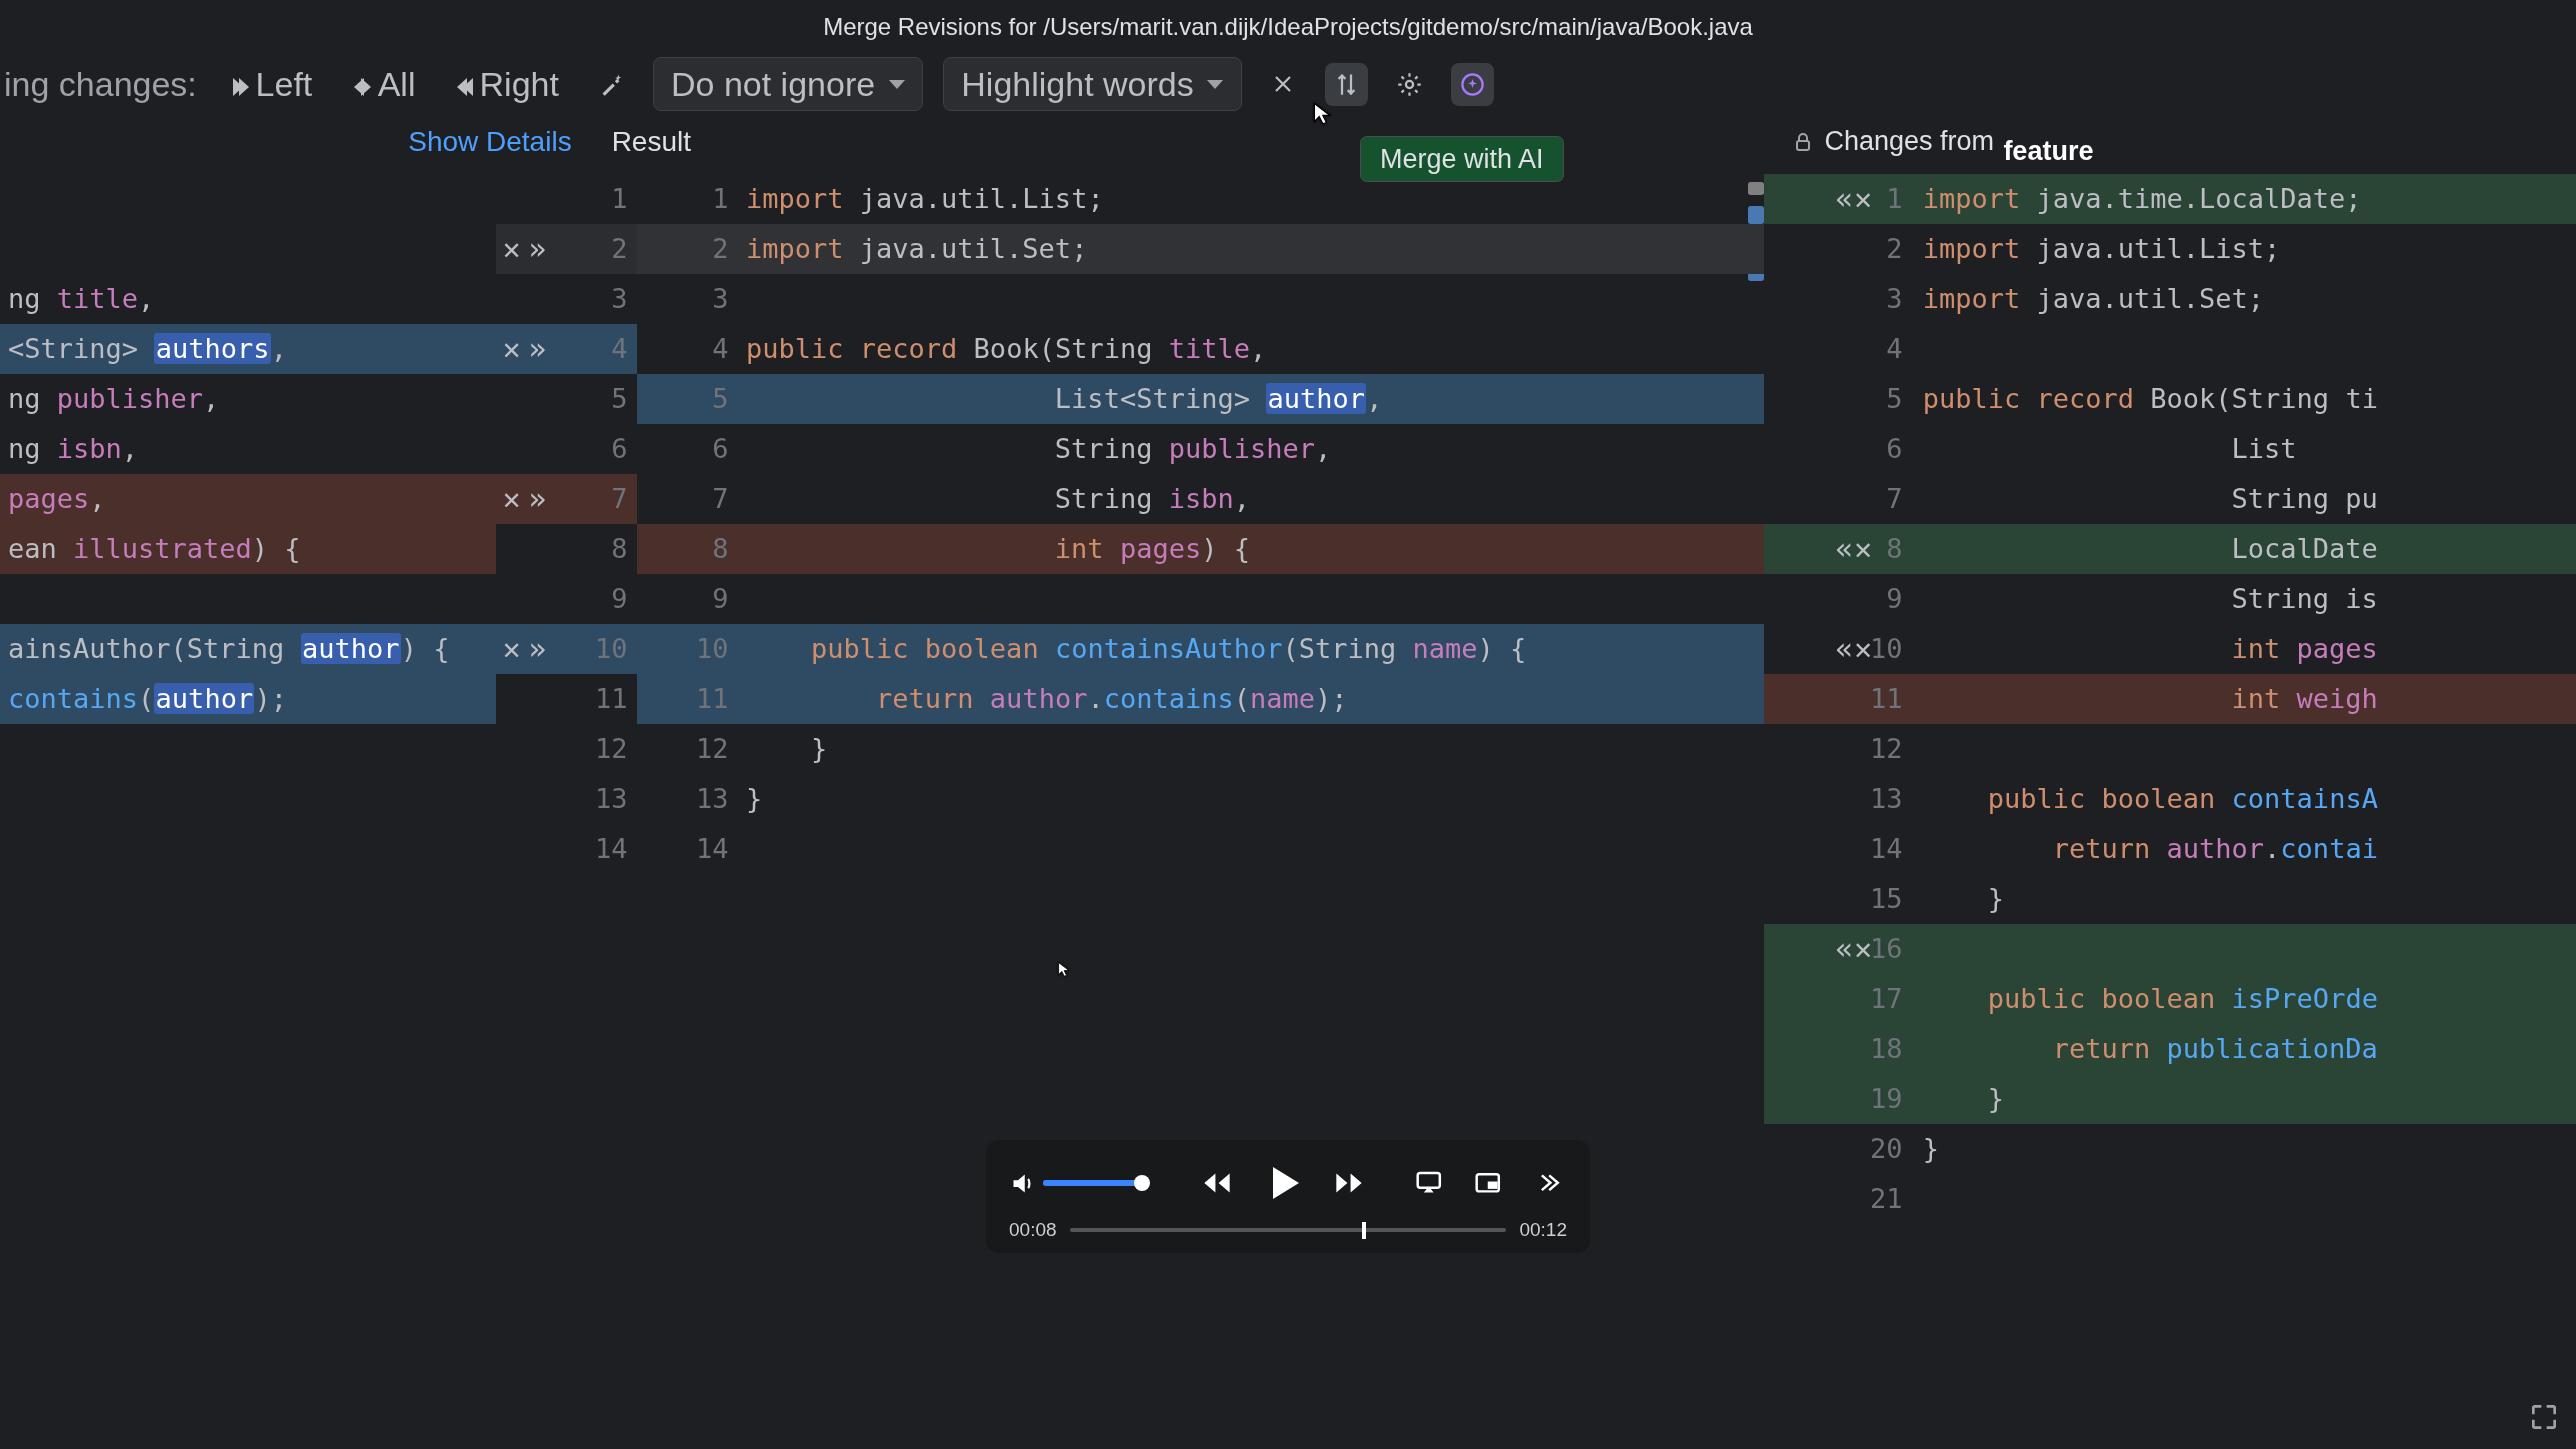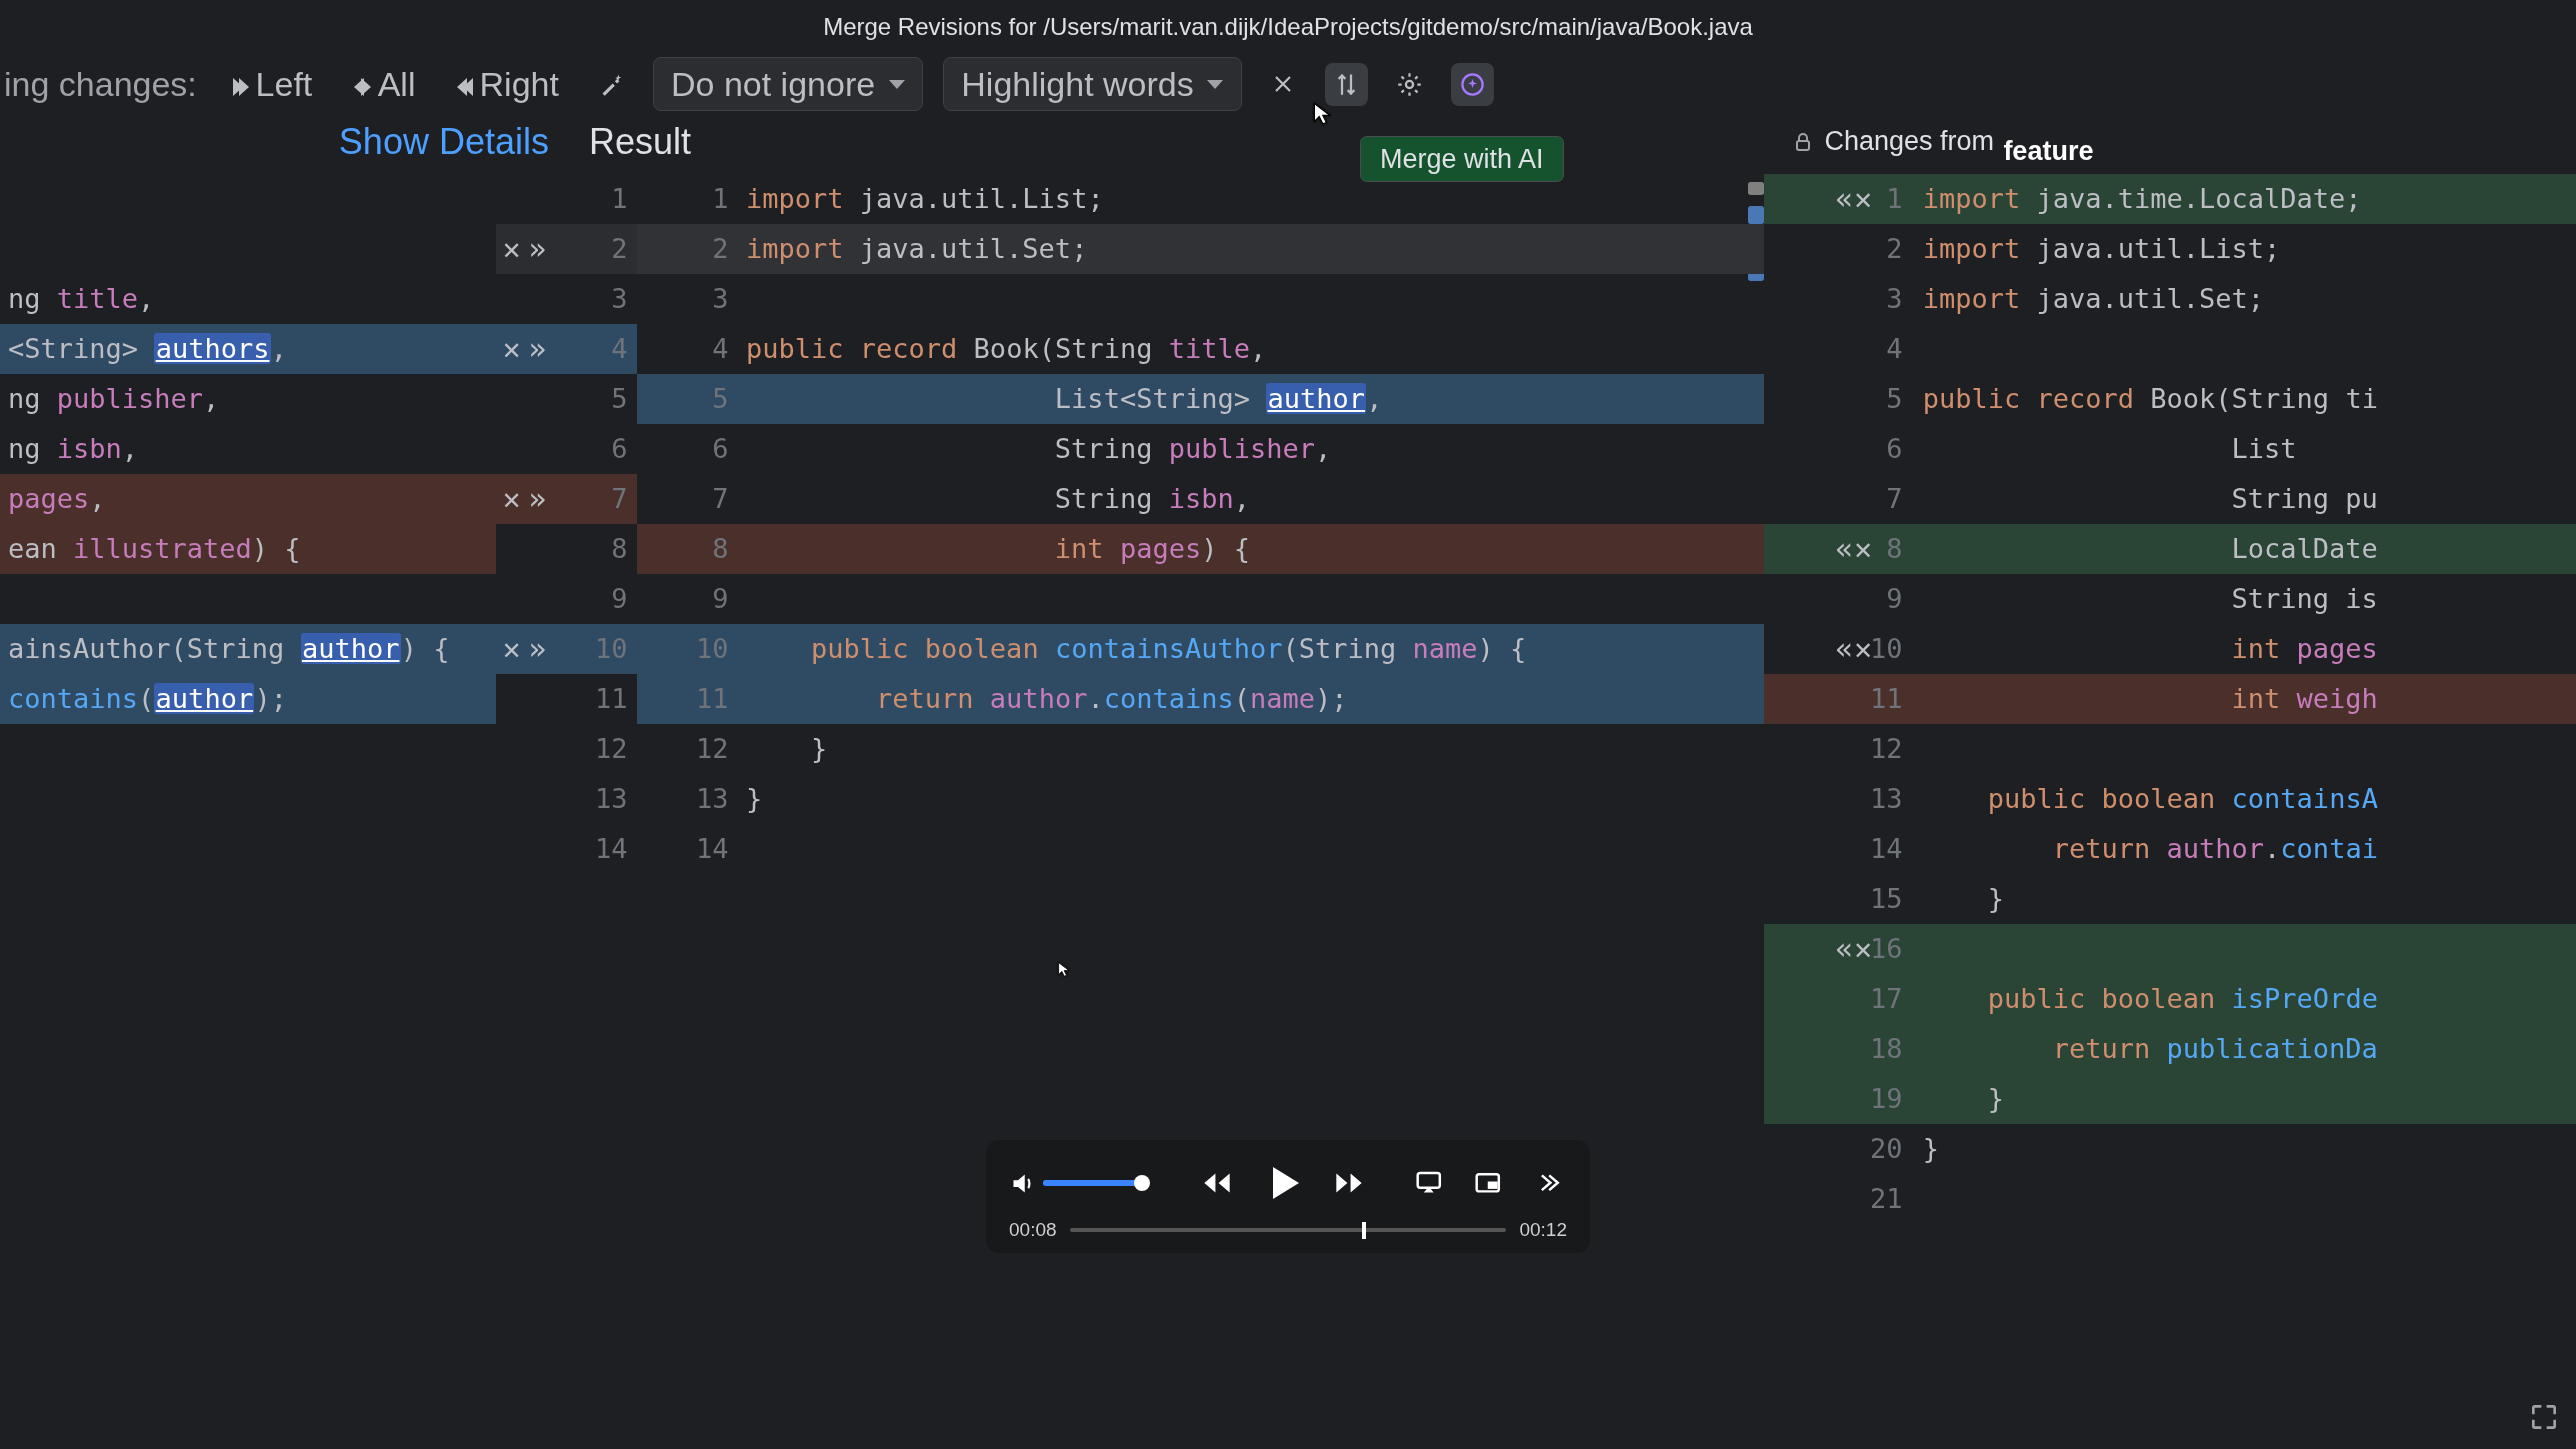--- a/index.html
+++ b/index.html
@@ -23,21 +23,21 @@
 
   
   .tooltip { position:absolute; top: 136px; left: 1360px; background: #14532d; border:1.3px solid #4a4c51; border-radius:6.7px; padding: 6.7px 19px; font-size: 27px; color:#dfe1e5; z-index: 50; }
 
   .cursor-arrow { position:absolute; top: 101px; left: 1312px; width:24px; height:24px; z-index:60; }
   .cursor2 { position:absolute; top:961px; left:1057px; width:16px; height:16px; z-index:60; }
   .cursor-svg { filter: drop-shadow(0 0 1.3px #000); }
 
   
   .subheader { height: 55px; display:flex; }
-  .sub-left { width: 718px; display:flex; align-items:center; justify-content:flex-end; gap: 40px; padding-right: 27px; font-size: 36px; }
+  .sub-left { width: 718px; display:flex; align-items:center; justify-content:flex-end; gap: 40px; padding-right: 27px; font-size: 28px; }
   .sub-left .details { color:#4da0ff; }
   .sub-left .result { color:#dfe1e5; }
   .sub-right { flex:1; display:flex; align-items:center; padding-left: 1073px; font-size: 27px; gap:9.4px; }
   .lock { width:24px; height:24px; }
   .feature-txt { color:#dfe1e5; }
   .feature-bold { color:#fff; font-weight:700;margin-top:20px; }
 
   
   .cols { position:absolute; top:174px; left:0; right:0; bottom:0; display:flex; }
   .pane-left { width: 496px; position:relative; }
@@ -57,21 +57,21 @@
   .bg-mod { background:#2f4a63; }
   .bg-del { background:#4a2f2a; }
   .bg-dim { background:#2b2d30; }
   .bg-dim2 { background:#303236; }
 
   
   .kw { color:#cf8e6d; }
   .ty { color:#bcbec4;text-align:center; }
   .fn { color:#56a8f5; }
   .pr { color:#c77dbb; }
-  .hl { background:#375fad; color:#fff; border-radius:2.7px; padding:0 1.3px;text-decoration:underline; }
+  .hl { background:#375fad; color:#fff; border-radius:2.7px; padding:0 1.3px; }
 
   
   .actgrp { position:absolute; display:flex; gap:8px; align-items:center; height:50px; }
   .x-ico, .ch-ico { color:#bcbec4; font-size:29.5px; line-height:50px; }
   .ch-ico { letter-spacing:-6.7px; }
 
   
   .ov { position:absolute; top:5.4px; right:0; width:16px; height:100%; }
   .ov .m { position:absolute; left:0; width:16px; border-radius:2.7px; }
 

